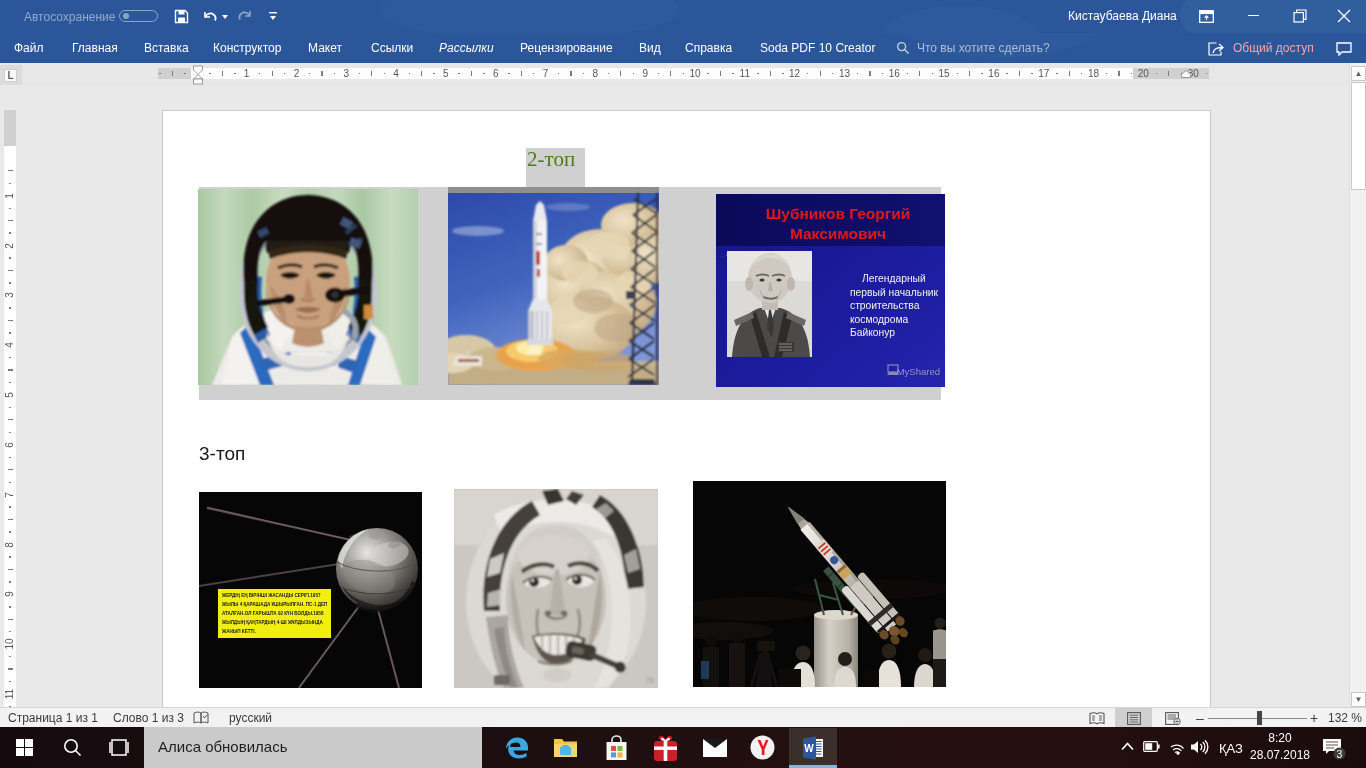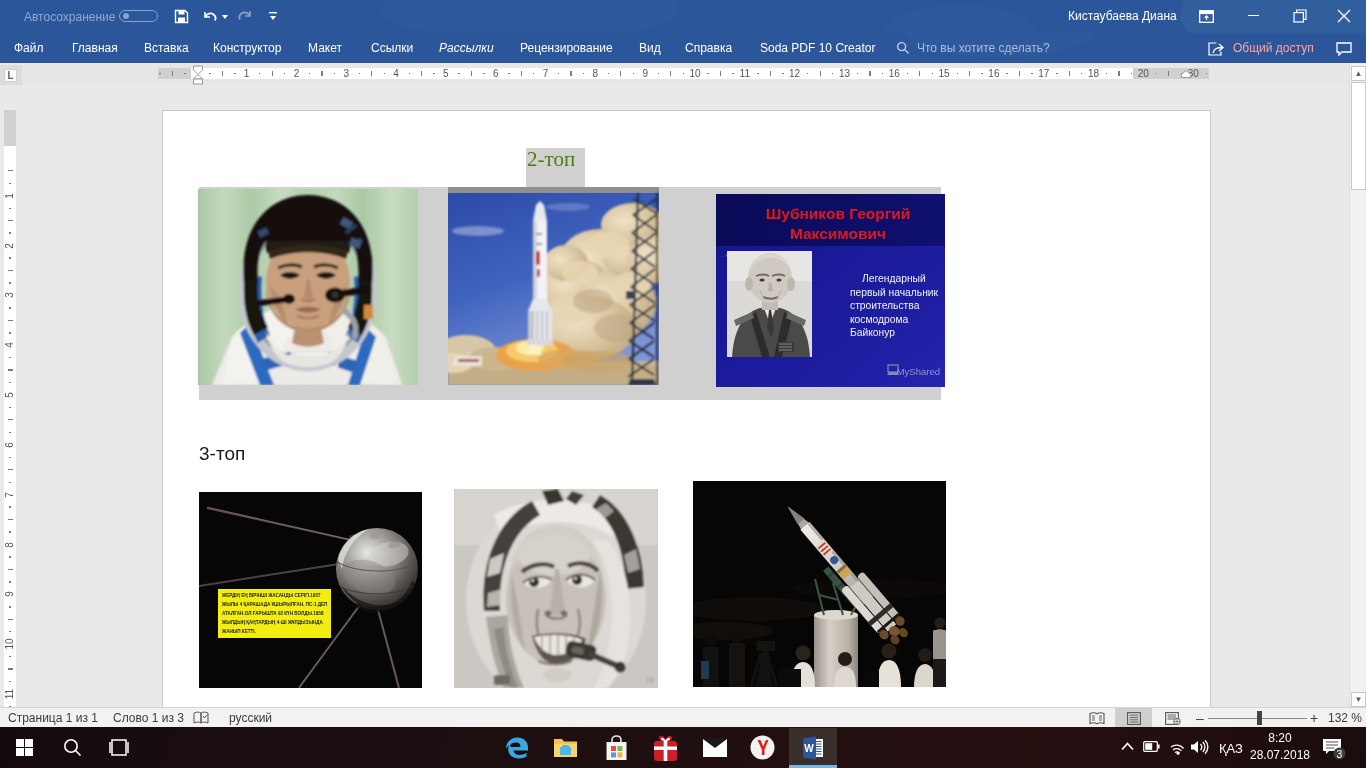--- a/index.html
+++ b/index.html
@@ -844,20 +844,23 @@
 
     <svg class="tray" style="left:63px;top:11px;" width="19" height="19" viewBox="0 0 19 19">
       <circle cx="8" cy="8" r="6.2" fill="none" stroke="#fff" stroke-width="1.6"></circle>
       <path d="M12.5 12.5 L17.5 17.5" stroke="#fff" stroke-width="1.6"></path>
     </svg>
 
     <svg class="tray" style="left:108px;top:12px;" width="22" height="17" viewBox="0 0 22 17">
       <rect x="4" y="1" width="14" height="15" fill="none" stroke="#fff" stroke-width="1.5"></rect>
       <path d="M2 3 L2 14 M20 3 L20 14" stroke="#fff" stroke-width="1.5"></path>
     </svg>
+    <div id="tsearch">
+        <span>Алиса обновилась</span>
+      </div>
 
     <svg class="tray" style="left:504px;top:8px;" width="26" height="26" viewBox="0 0 26 26">
       <path d="M2 14 C2 7 7 2.5 13.5 2.5 C20 2.5 24 7 24 12.5 L24 15.5 L9.5 15.5 C10 18.5 12.5 20 15.5 20 C18 20 20.5 19.2 22.5 17.8 L22.5 21.5 C20.5 22.8 18 23.5 15 23.5 C8.5 23.5 4.5 20 4.2 14.5 C4 10.5 6.5 7.5 9.5 6.3 C7 8 6.2 10 6.2 12 L16.5 12 C16.5 9 15 7.5 12.5 7.5 C8 7.5 3.5 10.5 2 14 Z" fill="#3ba7e0"></path>
     </svg>
 
     <svg class="tray" style="left:553px;top:9px;" width="25" height="23" viewBox="0 0 25 23">
       <path d="M1 3 H9 L11 5.5 H24 V21 H1 Z" fill="#f5c445"></path>
       <path d="M1 8 H24 V21 H1 Z" fill="#f8d470"></path>
       <rect x="7" y="11" width="11" height="8" rx="1" fill="#4db8e8"></rect>
       <rect x="9" y="9" width="7" height="4" rx="1" fill="#4db8e8"></rect>

